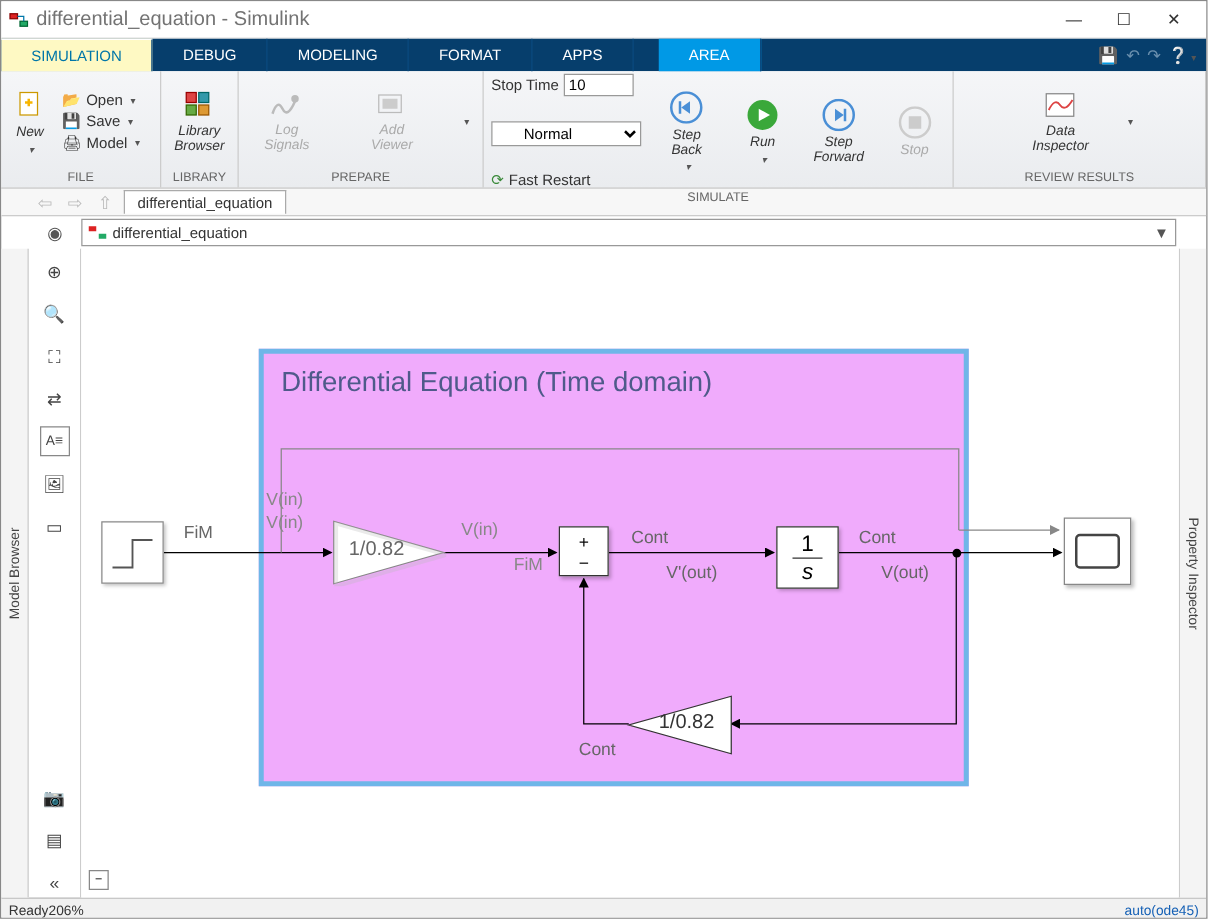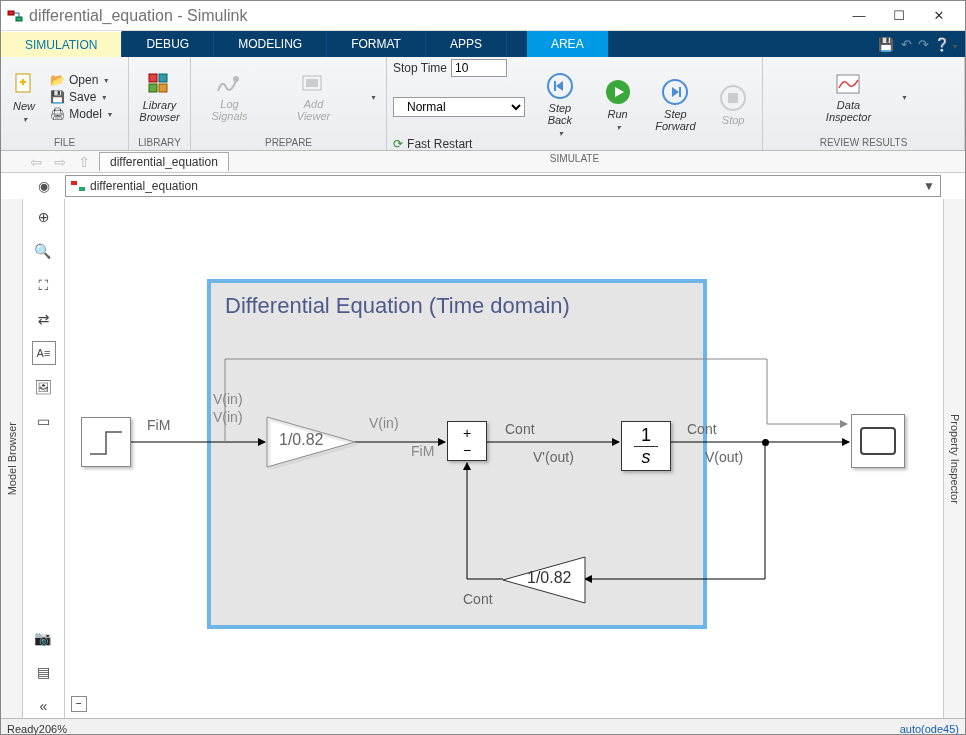--- a/index.html
+++ b/index.html
@@ -23,21 +23,21 @@
 .ribbon { height: 94px; background: linear-gradient(#f5f6f8,#eaecef); border-bottom: 1px solid #bbb; display: flex; }
 .rgroup { border-right: 1px solid #ccc; display: flex; flex-direction: column; padding: 2px 6px 0 6px; }
 .rgroup .body { flex: 1; display: flex; align-items: center; gap: 6px; }
 .rgroup .label { font-size: 10px; color: #666; text-align: center; padding: 2px 0; }
 .big-btn { display: flex; flex-direction: column; align-items: center; justify-content: center; width: 56px; font-size: 11px; color: #333; gap: 3px; font-style: italic; }
 .small-row { display: flex; align-items: center; gap: 4px; font-size: 12px; color: #333; padding: 1px 3px; }
 .caret { font-size: 8px; color: #555; margin-left: 2px; }
 .disabled { color: #aaa; }
 .stop-time-label { font-size: 12px; color: #333; }
 .stop-time-input { width: 56px; font-size: 12px; padding: 1px 3px; border: 1px solid #999; }
-.mode-select { width: 132px; font-size: 12px; padding: 1px 9px; border: 1px solid #999; background: #fff; }
+.mode-select { width: 120px; font-size: 12px; padding: 1px 21px; border: 1px solid #999; background: #fff; }
 .fast-restart { font-size: 12px; color: #333; display: flex; gap: 4px; align-items: center; }
 
 
 .breadcrumb-row { height: 22px; border-bottom: 1px solid #ccc; display: flex; align-items: center; padding: 0 4px; gap: 6px; font-size: 12px; color: #555; background: #f7f7f7; }
 .breadcrumb-row .nav-arrow { color: #bbb; font-size: 14px; width: 18px; text-align: center; }
 .breadcrumb-row .tab-label { background: #fff; border: 1px solid #aaa; border-bottom: none; padding: 2px 10px; color: #333; }
 
 
 .pathbar { height: 22px; display: flex; align-items: center; border: 1px solid #999; margin: 2px 24px 2px 66px; font-size: 12px; color: #333; }
 .pathbar .icon { width: 16px; height: 16px; margin: 0 4px; }
@@ -48,21 +48,21 @@
 .left-strip { width: 22px; border-right: 1px solid #ccc; background: #f4f4f4; display: flex; align-items: center; justify-content: center; }
 .left-strip .vtext { writing-mode: vertical-rl; transform: rotate(180deg); font-size: 11px; color: #444; }
 .tool-col { width: 42px; border-right: 1px solid #ccc; display: flex; flex-direction: column; align-items: center; padding-top: 6px; gap: 10px; font-size: 14px; color: #444; }
 .tool-col .tool { width: 24px; height: 24px; display: flex; align-items: center; justify-content: center; }
 .tool-col .spacer { flex: 1; }
 .canvas { flex: 1; position: relative; background: #fff; }
 .right-strip { width: 22px; border-left: 1px solid #ccc; background: #f4f4f4; display: flex; align-items: center; justify-content: center; }
 .right-strip .vtext { writing-mode: vertical-rl; font-size: 11px; color: #444; }
 
 
-.area-block { position: absolute; left: 142px; top: 80px; width: 500px; height: 350px; background: #e5e5e5; border: 4px solid #6fb6e8; }
+.area-block { position: absolute; left: 142px; top: 80px; width: 568px; height: 350px; background: #f0abfc; border: 4px solid #6fb6e8; }
 .area-title { font-size: 22px; color: #4f5a8a; padding: 10px 14px; }
 
 
 .step-block { position: absolute; left: 16px; top: 218px; width: 50px; height: 50px; background: #fff; border: 1px solid #888; box-shadow: 2px 2px 3px rgba(0,0,0,0.25); }
 .gain-text { position: absolute; font-size: 16px; color: #666; }
 .sum-block { position: absolute; left: 382px; top: 222px; width: 40px; height: 40px; background: #fff; border: 1px solid #333; box-shadow: 2px 2px 3px rgba(0,0,0,0.25); display: flex; flex-direction: column; align-items: center; justify-content: space-around; font-size: 14px; padding: 2px 0; }
 .integ-block { position: absolute; left: 556px; top: 222px; width: 50px; height: 50px; background: #fff; border: 1px solid #333; box-shadow: 2px 2px 3px rgba(0,0,0,0.25); display: flex; flex-direction: column; align-items: center; justify-content: center; font-size: 18px; }
 .integ-block .hr { width: 24px; border-top: 1px solid #333; }
 .scope-block { position: absolute; left: 786px; top: 215px; width: 54px; height: 54px; background: #fff; border: 1px solid #888; box-shadow: 2px 2px 3px rgba(0,0,0,0.25); display: flex; align-items: center; justify-content: center; }
 .scope-block .screen { width: 36px; height: 28px; border: 2px solid #444; border-radius: 4px; }

